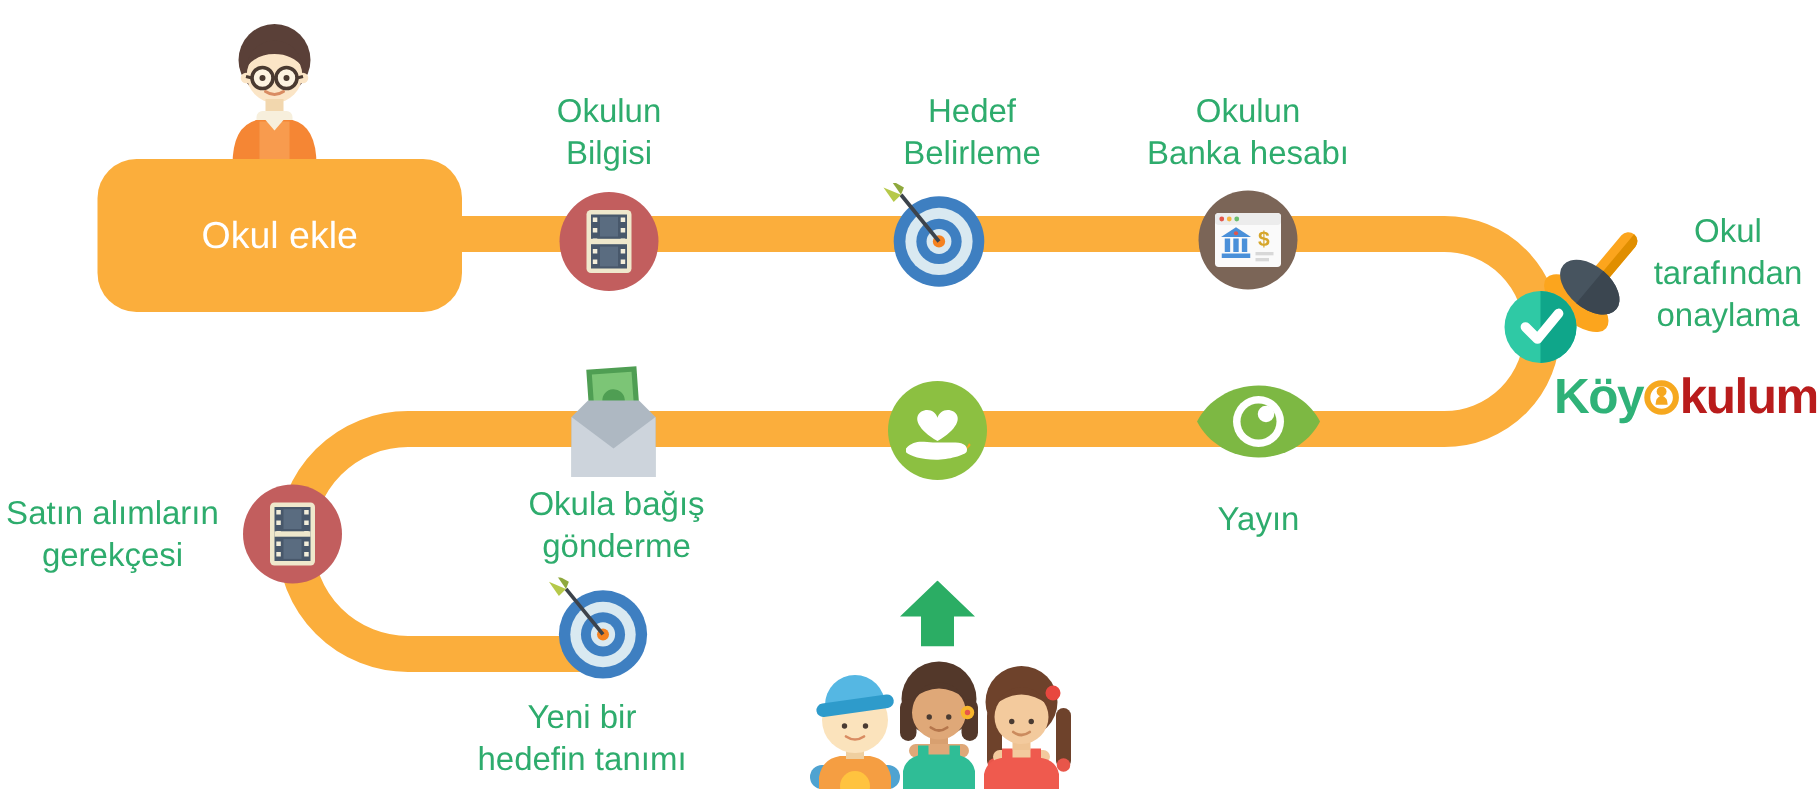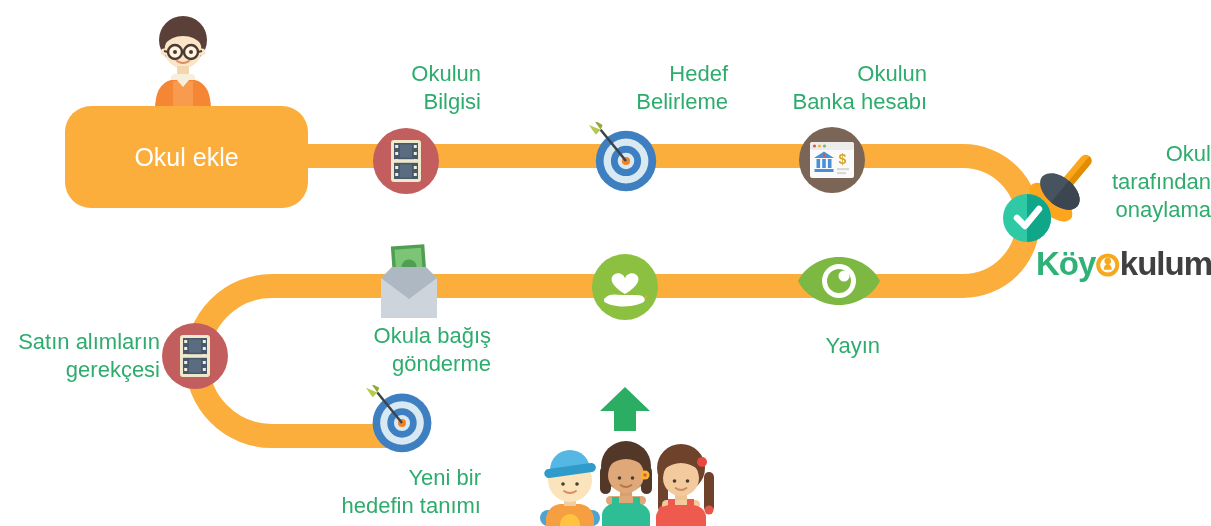--- a/index.html
+++ b/index.html
@@ -3,37 +3,37 @@
 <meta charset="utf-8">
 <style>
   html,body{margin:0;padding:0;background:#fff;}
   #canvas{
     position:relative;width:1211px;height:526px;background:#ffffff;
     font-family:"Liberation Sans",sans-serif;overflow:hidden;
   }
   .abs{position:absolute;}
   .lbl{
     position:absolute;color:#2EAC6D;font-size:22px;line-height:28px;
-    text-align:right;white-space:pre-line;z-index:4;
+    text-align:center;white-space:pre-line;z-index:4;
   }
   #path-svg{position:absolute;left:0;top:0;z-index:1;}
   .node{position:absolute;z-index:3;}
   #start-box{
     position:absolute;left:65px;top:106px;width:243px;height:102px;
     background:#FBAE3C;border-radius:26px;z-index:3;
     display:flex;align-items:center;justify-content:center;
     color:#ffffff;font-size:25px;text-align:right;
   }
   #logo{
     position:absolute;left:1036px;top:240px;width:176px;height:42px;z-index:4;
     display:flex;align-items:flex-end;justify-content:flex-start;
     font-weight:bold;font-size:33px;letter-spacing:-1px;line-height:36px;
   }
   #logo .g{color:#2FB278;}
-  #logo .o{color:#404040;}
+  #logo .o{color:#b91c1c;}
   #logo svg{margin:0 0 2px 1px;}
 </style>
 </head>
 <body>
 
 <div id="canvas">
 
   <svg width="0" height="0" style="position:absolute" aria-hidden="true">
     <defs>
       <g id="def-film">

